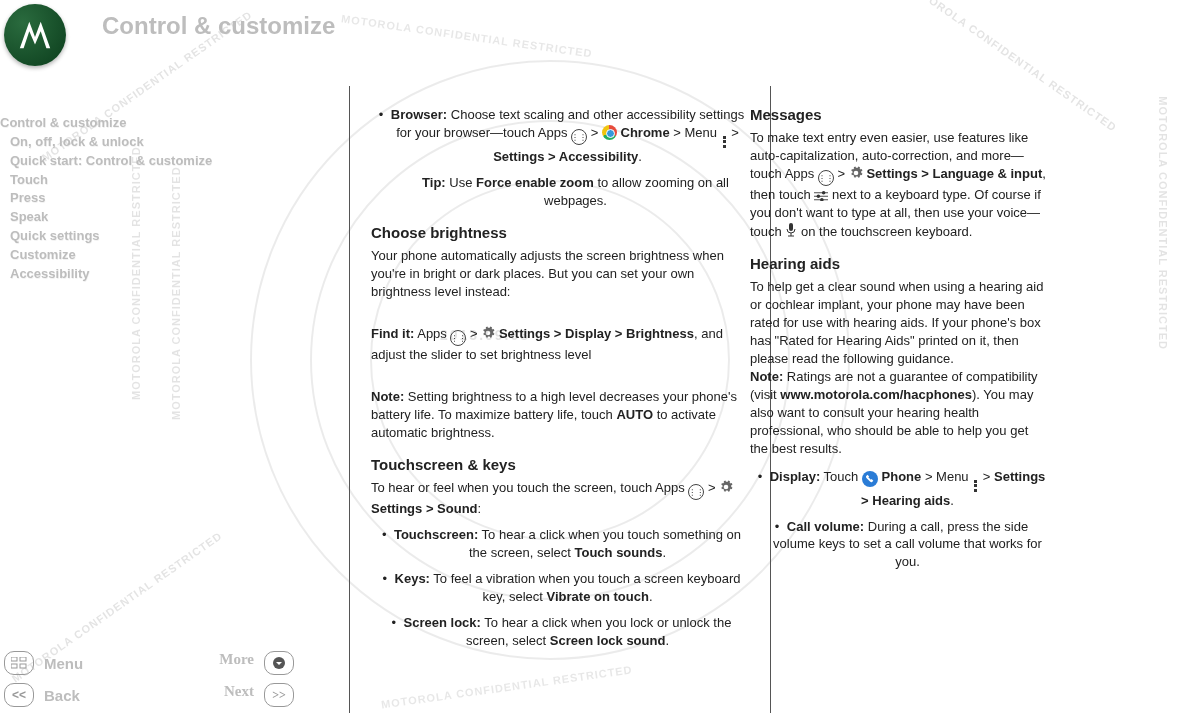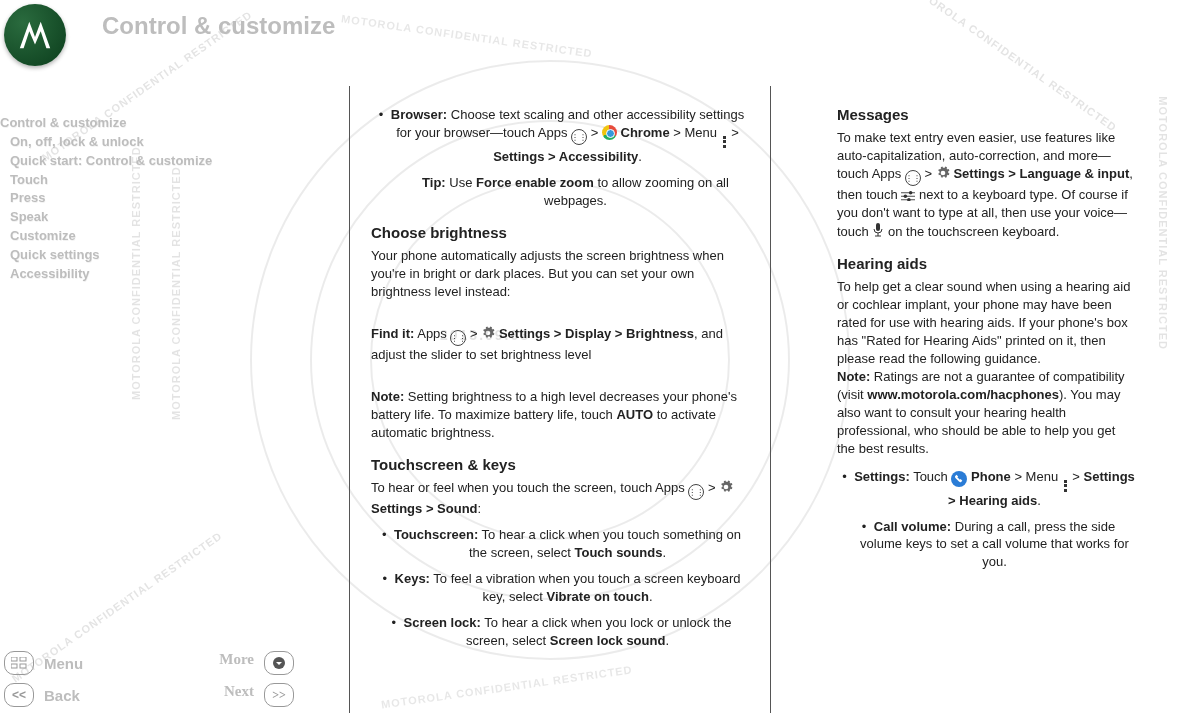--- a/index.html
+++ b/index.html
@@ -84,21 +84,21 @@
 .divider { position:absolute; top:86px; bottom:0; width:1px; background:#555; }
 .div1 { left: 349px; }
 .div2 { left: 770px; }
 
 .col {
   position: absolute; top: 92px; bottom: 10px;
   padding: 14px 22px 10px 22px;
   overflow: hidden;
 }
 .col1 { left: 349px; width: 421px; }
-.col2 { left: 815px; width: 343px; }
+.col2 { left: 728px; width: 343px; }
 
 .col ul { list-style: none; text-align: center; }
 .col li.bullet::before {
   content: "•"; position: absolute; margin-left: -12px;
 }
 .col li.bullet { position: relative; padding-left: 6px; margin-left: 10px; margin-bottom: 8px;}
 .col p, .col li { font-size: 13px; line-height: 1.38; }
 h3.section { font-size: 15px; font-weight: bold; margin: 14px 0 6px 0; }
 .b { font-weight: bold; }
 .inline-icon {
@@ -143,22 +143,22 @@
   <div class="page-title">Control &amp; customize</div>
 </div>
 
 <div class="sidebar">
   <div class="item">Control &amp; customize</div>
   <div class="item indent">On, off, lock &amp; unlock</div>
   <div class="item indent">Quick start: Control &amp; customize</div>
   <div class="item indent">Touch</div>
   <div class="item indent">Press</div>
   <div class="item indent">Speak</div>
+  <div class="item indent">Quick settings</div>
   <div class="item indent">Customize</div>
-  <div class="item indent">Quick settings</div>
   <div class="item indent">Accessibility</div>
 </div>
 
 <div class="bottom-nav">
   <div class="nav-row">
     <div class="nav-left-group">
       <div class="nav-icon-box">
         <svg width="16" height="12" viewBox="0 0 16 12">
             <rect x="0" y="0" width="6" height="4" fill="none" stroke="#999"></rect>
             <rect x="9" y="0" width="6" height="4" fill="none" stroke="#999"></rect>
@@ -257,21 +257,21 @@
         </svg></span><span> on the touchscreen keyboard.</span>
   </p>
 
   <h3 class="section">Hearing aids</h3>
   <p>To help get a clear sound when using a hearing aid or cochlear implant, your phone may have been rated for use with hearing aids. If your phone's box has "Rated for Hearing Aids" printed on it, then please read the following guidance.</p>
   <p style="margin-top:0">
     <span class="b">Note:</span><span> Ratings are not a guarantee of compatibility (visit </span><span class="b">www.motorola.com/hacphones</span><span>). You may also want to consult your hearing health professional, who should be able to help you get the best results.</span>
   </p>
   <ul style="margin-top:10px">
     <li class="bullet">
-      <span class="b">Settings:</span><span> Touch </span><span class="phone-dot">
+      <span class="b">Display:</span><span> Touch </span><span class="phone-dot">
           <svg viewBox="0 0 24 24">
             <path fill="#fff" d="M6 2l4 4-2 2 6 6 2-2 4 4-3 3c-1 1-3 1-5-1L4 10C2 8 2 6 3 5z"></path>
           </svg>
         </span><span class="b"> Phone</span><span data=""> &gt; Menu </span><span class="menu-dots">
           <span></span>
           <span></span>
           <span></span>
         </span> &gt; <span class="b">Settings &gt; Hearing aids</span>.
     </li>
     <li class="bullet">

